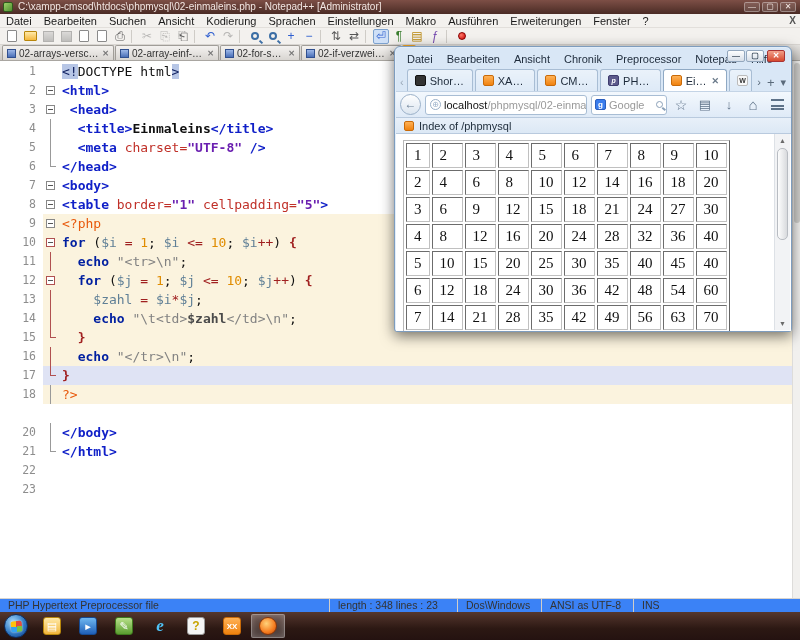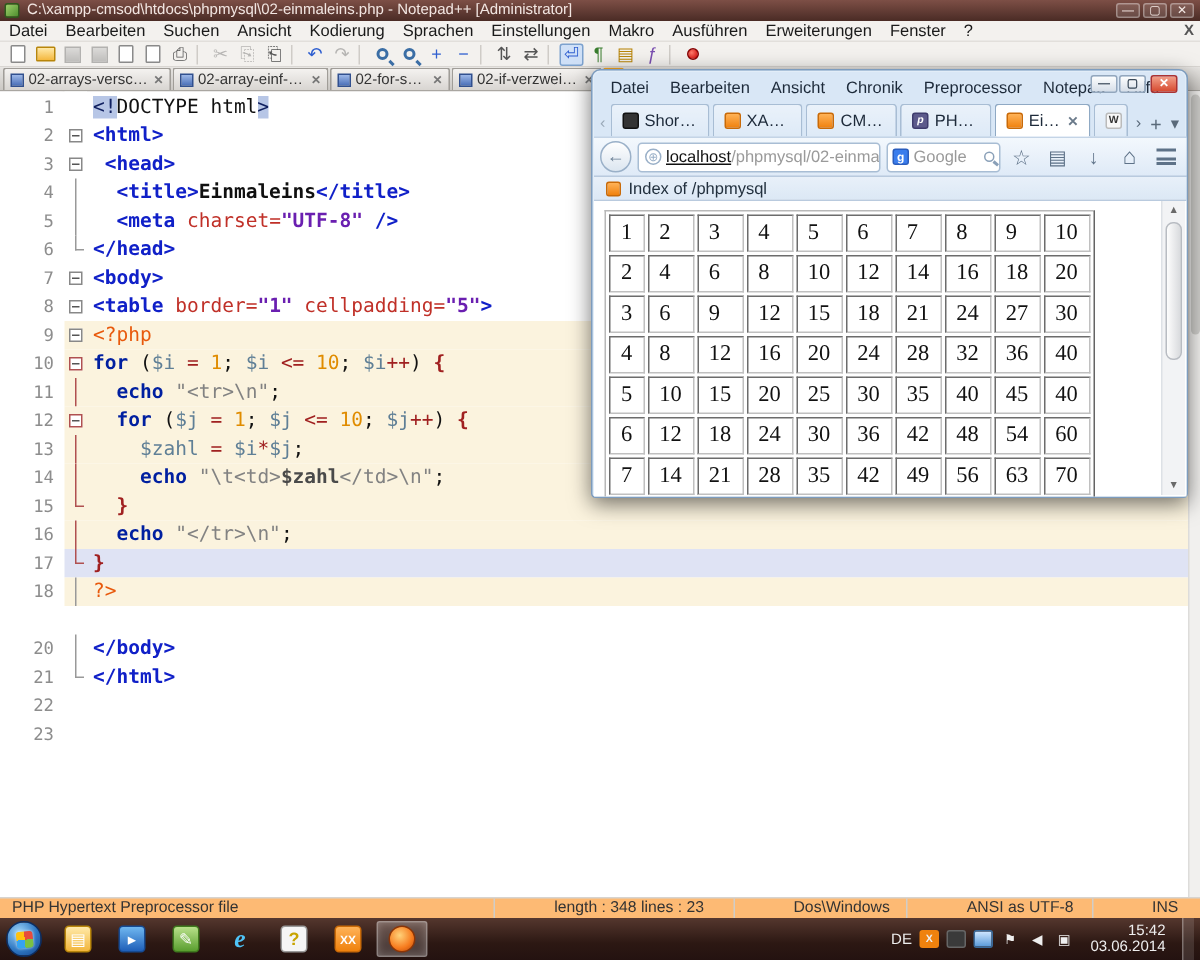--- a/index.html
+++ b/index.html
@@ -52,21 +52,21 @@
   .fr .fline,.fr .fend,.fr .fend2{background:#b05050;}
   .code{position:absolute;left:62px;top:0;}
   .tg{color:#1020c8;font-weight:bold;} .attr{color:#c03028;} .val{color:#6a1fb0;font-weight:bold;}
   .kw{color:#001fa0;font-weight:bold;} .var{color:#5f7f96;} .str{color:#828282;}
   .strv{color:#4a4a4a;font-weight:bold;} .num{color:#e08c00;} .op{color:#a02020;}
   .brace{color:#a02020;font-weight:bold;} .php{color:#e8590c;} .pln{color:#111;}
   .bold{color:#101010;font-weight:bold;} .tagm{background:#b7c6e6;color:#102060;}
   #nppvsb{left:792px;top:61px;width:8px;height:537px;background:#f1f0ee;border-left:1px solid #dddcda;}
   #nppvsb .thumb{position:absolute;left:1px;top:2px;width:6px;height:160px;background:#cfcecb;border-radius:3px;}
 
-  #npp-status{left:0;top:598px;width:800px;height:14px;background:#fdba74;border-top:1px solid #d7d4d0;display:flex;font-size:10.5px;color:#333;align-items:center;justify-content:space-between;}
+  #npp-status{left:0;top:598px;width:800px;height:14px;background:#3b82f6;border-top:1px solid #d7d4d0;display:flex;font-size:10.5px;color:#333;align-items:center;}
   .stcell{border-right:1px solid #d0cdc9;height:14px;line-height:13px;padding:0 8px;white-space:nowrap;overflow:hidden;}
 
   
   #fx{left:394px;top:46px;width:398px;height:286px;background:#d9e7f6;border:1px solid #7d9cbe;border-radius:6px 6px 3px 3px;box-shadow:0 4px 14px rgba(0,0,0,.55),0 0 0 1px rgba(255,255,255,.25) inset;}
   #fx-menubar{left:6px;top:4px;height:15px;display:flex;gap:2px;font-size:11px;color:#1d2a3a;align-items:center;}
   #fx-menubar .mi{padding:0 6px;}
   .fxwb{top:3px;width:18px;height:12px;border:1px solid #93a7bd;border-radius:2px;background:linear-gradient(#fdfefe,#d6dee8);color:#3a4a5a;font-size:8px;line-height:10px;text-align:center;font-weight:bold;}
   .fxwb.close{background:linear-gradient(#f2a089,#d6492f);color:#fff;border-color:#a33;}
   #fx-tabbar{left:2px;top:21px;width:392px;height:23px;display:flex;align-items:flex-end;font-size:11px;color:#1d2a3a;}
   .fxtab{height:22px;display:flex;align-items:center;gap:4px;padding:0 7px;border:1px solid #a8bdd4;border-bottom:none;border-radius:3px 3px 0 0;margin-right:2px;background:linear-gradient(rgba(255,255,255,.45),rgba(255,255,255,.12));white-space:nowrap;overflow:hidden;}
@@ -74,21 +74,21 @@
   .fxtab .fav{width:11px;height:11px;border-radius:2px;flex:0 0 auto;font-size:7px;color:#fff;display:flex;align-items:center;justify-content:center;font-weight:bold;}
   .fav.xampp{background:linear-gradient(#ffb257,#f0820f);border:1px solid #c96a08;}
   .fav.php{background:#5c5a8c;border:1px solid #3e3c6e;font-style:italic;}
   .fav.dark{background:#333;border:1px solid #111;}
   .fav.wiki{background:#f8f8f8;border:1px solid #bbb;color:#333;}
   .fxtab .cx{color:#6a7a8a;font-size:9px;font-weight:bold;}
   .tbtn{height:18px;display:flex;align-items:center;justify-content:center;color:#5a6a7a;font-size:11px;padding:0 3px;}
   #fx-navbar{left:1px;top:44px;width:395px;height:27px;background:linear-gradient(#f3f8fd,#dfeaf7);border-top:1px solid #c4d4e6;border-bottom:1px solid #b9cade;display:flex;align-items:center;padding:0 4px;gap:4px;}
   #fx-back{width:21px;height:21px;border-radius:50%;border:1px solid #9ab0c8;background:linear-gradient(#fefefe,#dce6f0);color:#6a7f95;font-size:12px;line-height:19px;text-align:center;}
   #fx-urlbar{width:162px;height:20px;background:#fff;border:1px solid #a8bdd4;border-radius:3px;display:flex;align-items:center;padding:0 4px;gap:3px;font-size:11px;white-space:nowrap;overflow:hidden;}
-  #fx-urlbar .host{color:#111;text-decoration:underline;} #fx-urlbar .path{color:#9a9a9a;}
+  #fx-urlbar .host{color:#111;} #fx-urlbar .path{color:#9a9a9a;}
   .globe{width:11px;height:11px;border-radius:50%;border:1px solid #9ab0c8;color:#9ab0c8;font-size:8px;line-height:9px;text-align:center;flex:0 0 auto;}
   #fx-search{width:76px;height:20px;background:#fff;border:1px solid #a8bdd4;border-radius:3px;display:flex;align-items:center;padding:0 3px;gap:3px;font-size:11px;color:#999;}
   .se-ico{width:11px;height:11px;border-radius:2px;background:#3a7ded;border:1px solid #2a5dbd;color:#fff;font-size:8px;font-weight:bold;line-height:10px;text-align:center;}
   .mag{width:7px;height:7px;border:1.5px solid #8aa0b8;border-radius:50%;position:relative;margin-left:auto;}
   .mag:after{content:"";position:absolute;left:5px;top:6px;width:4px;height:1.5px;background:#8aa0b8;transform:rotate(40deg);}
   .navico{width:20px;height:20px;display:flex;align-items:center;justify-content:center;color:#5e7288;font-size:13px;}
   .burger{width:13px;height:11px;border-top:2px solid #5e7288;border-bottom:2px solid #5e7288;position:relative;}
   .burger:after{content:"";position:absolute;left:0;top:3.5px;width:13px;height:2px;background:#5e7288;}
   #fx-bookmarks{left:1px;top:71px;width:395px;height:15px;display:flex;align-items:center;gap:5px;padding-left:8px;font-size:11px;color:#22303e;background:linear-gradient(#e8f0f9,#dce8f5);}
   #fx-content{left:1px;top:86px;width:395px;height:198px;background:#fff;border-top:1px solid #b9cade;overflow:hidden;}
@@ -475,27 +475,13 @@
       <span class="tbico">
         <span class="app help">?</span>
       </span>
       <span class="tbico">
         <span class="app xampp">XX</span>
       </span>
       <span class="tbico active">
         <span class="app firefox"></span>
       </span>
     </div>
-  <div id="tray">
-    <span>DE</span>
-    <span class="trayico xampp">X</span>
-    <span class="trayico kbd"></span>
-    <span class="trayico ac"></span>
-    <span class="trayico">⚑</span>
-    <span class="trayico">◀</span>
-    <span class="trayico">▣</span>
-    <div id="clock">
-      <div>15:42</div>
-      <div>03.06.2014</div>
-    </div>
-    <div id="showdesk"></div>
-  </div>
 </div>
 
 </body></html>

